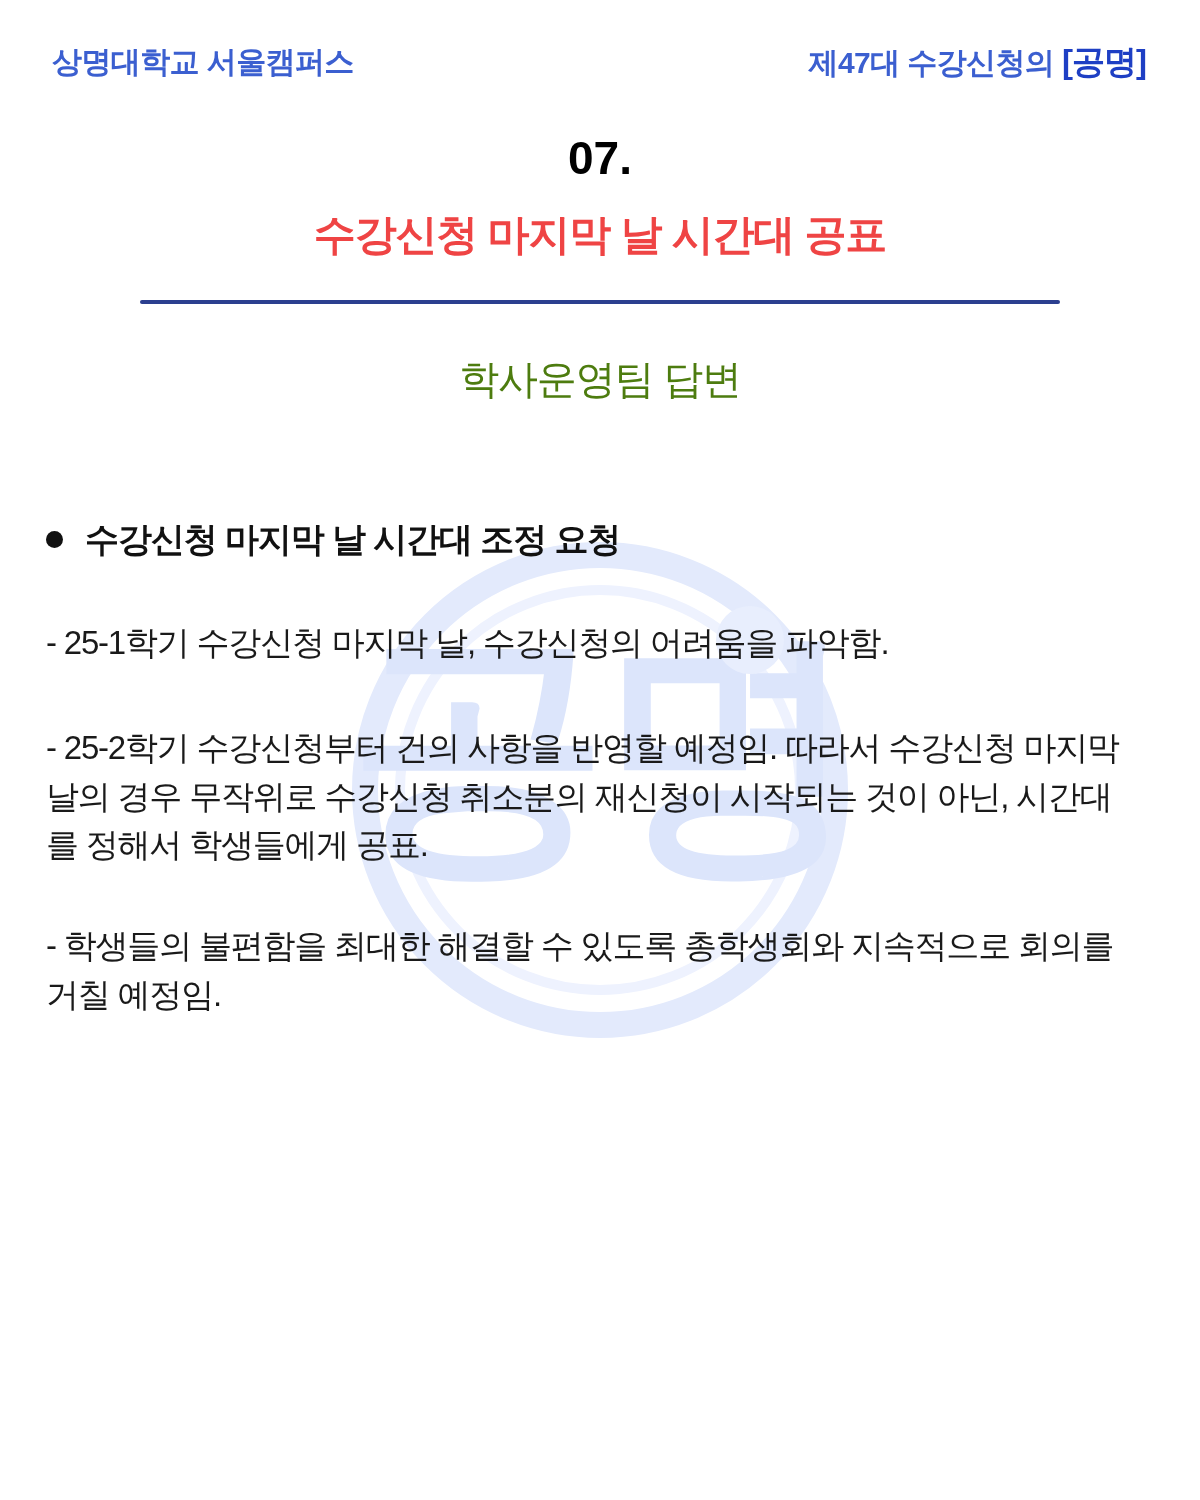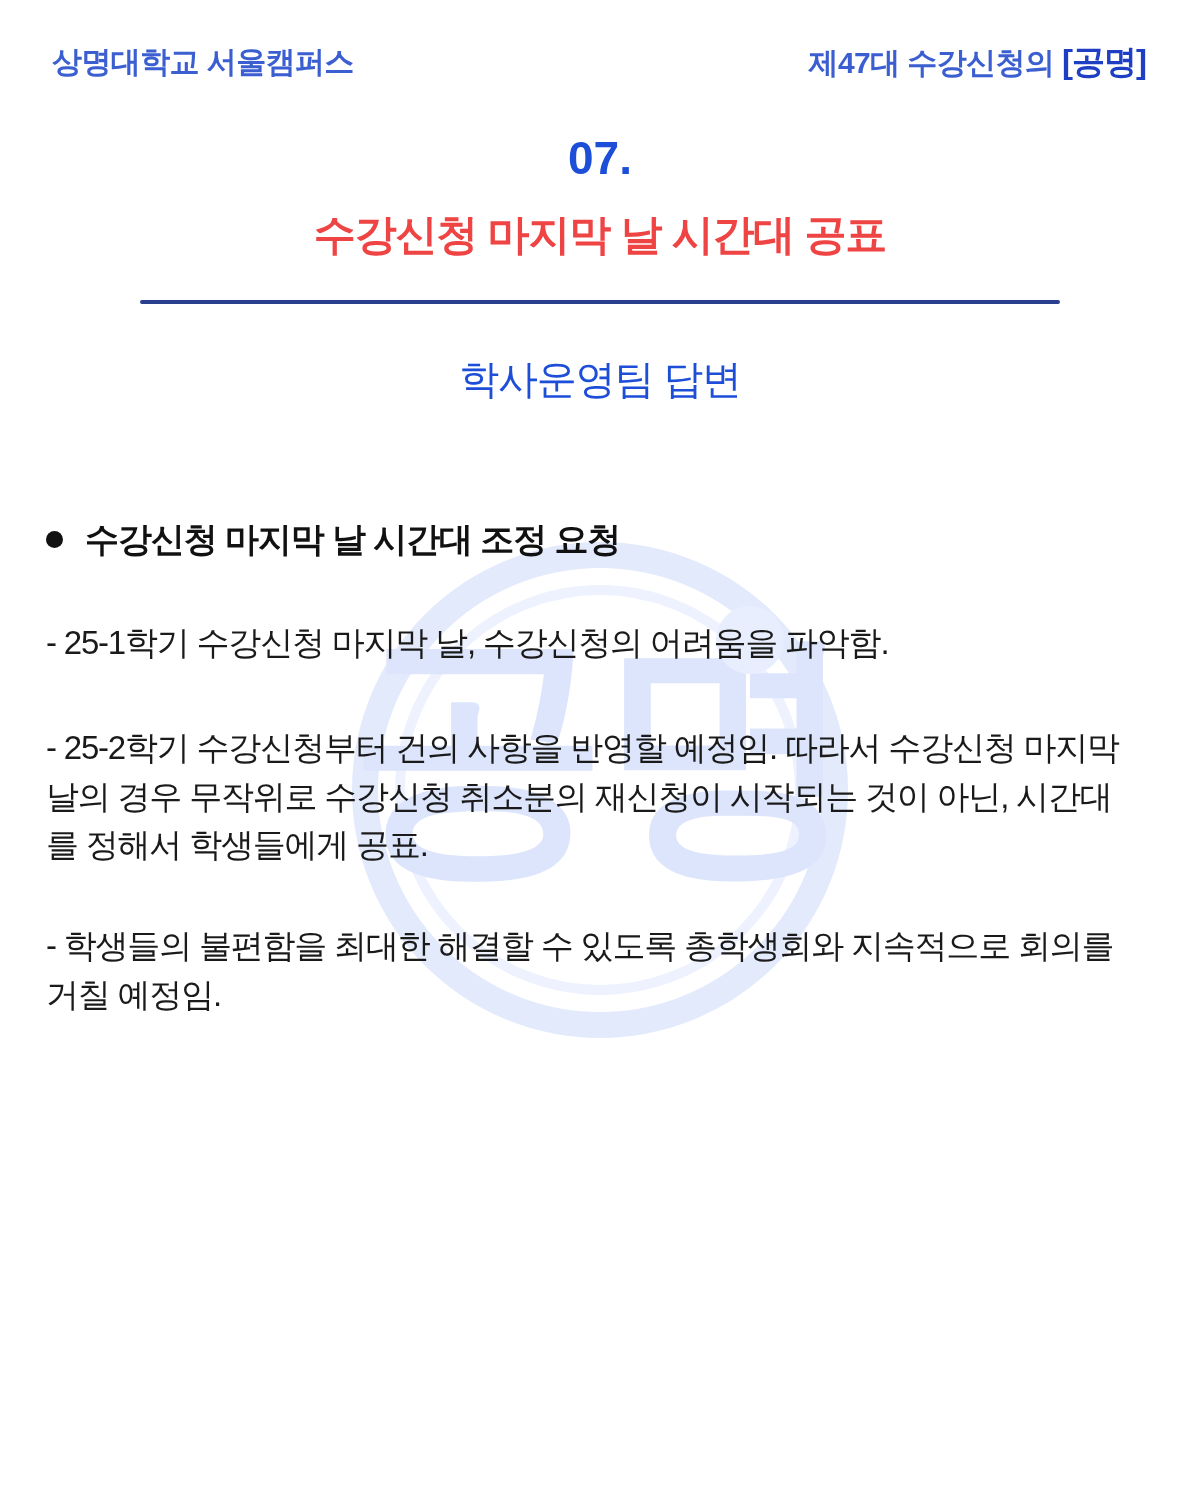--- a/index.html
+++ b/index.html
@@ -71,21 +71,21 @@
   
   .title-block {
     position: relative;
     z-index: 2;
     text-align: center;
     margin-top: 48px;
   }
   .title-number {
     font-size: 46px;
     font-weight: bold;
-    color: #1d4ed8;
+    color: #000000;
     letter-spacing: 0px;
     line-height: 1.1;
   }
   .title-main {
     margin-top: 26px;
     font-size: 42px;
     font-weight: bold;
     color: #ef4444;
     letter-spacing: -1.2px;
     line-height: 1.2;
@@ -98,21 +98,21 @@
     border-radius: 2px;
   }
 
   
   .subtitle {
     position: relative;
     z-index: 2;
     text-align: center;
     margin-top: 48px;
     font-size: 40px;
-    color: #1d4ed8;
+    color: #4d7c0f;
     letter-spacing: -1.2px;
   }
 
   
   .body-area {
     position: relative;
     z-index: 2;
     padding: 0 64px 0 46px;
     margin-top: 110px;
     box-sizing: border-box;

